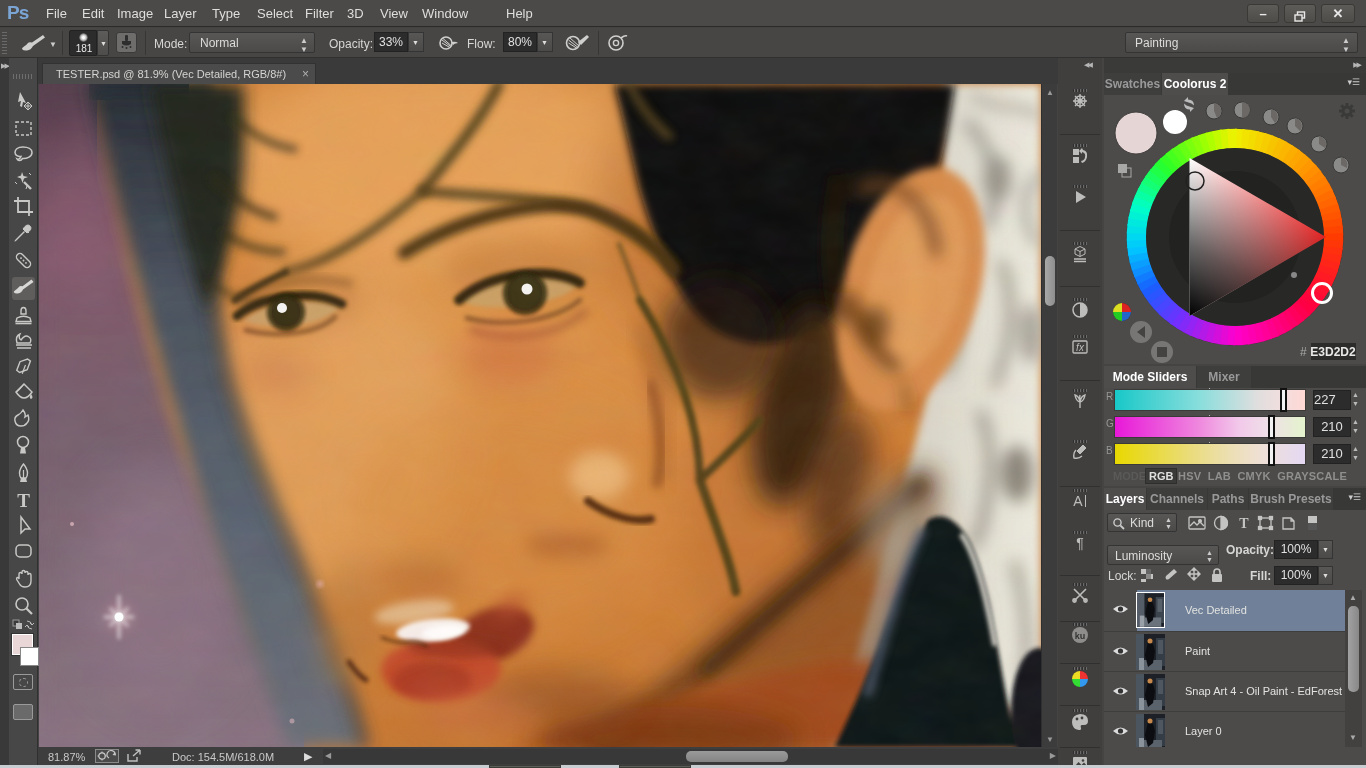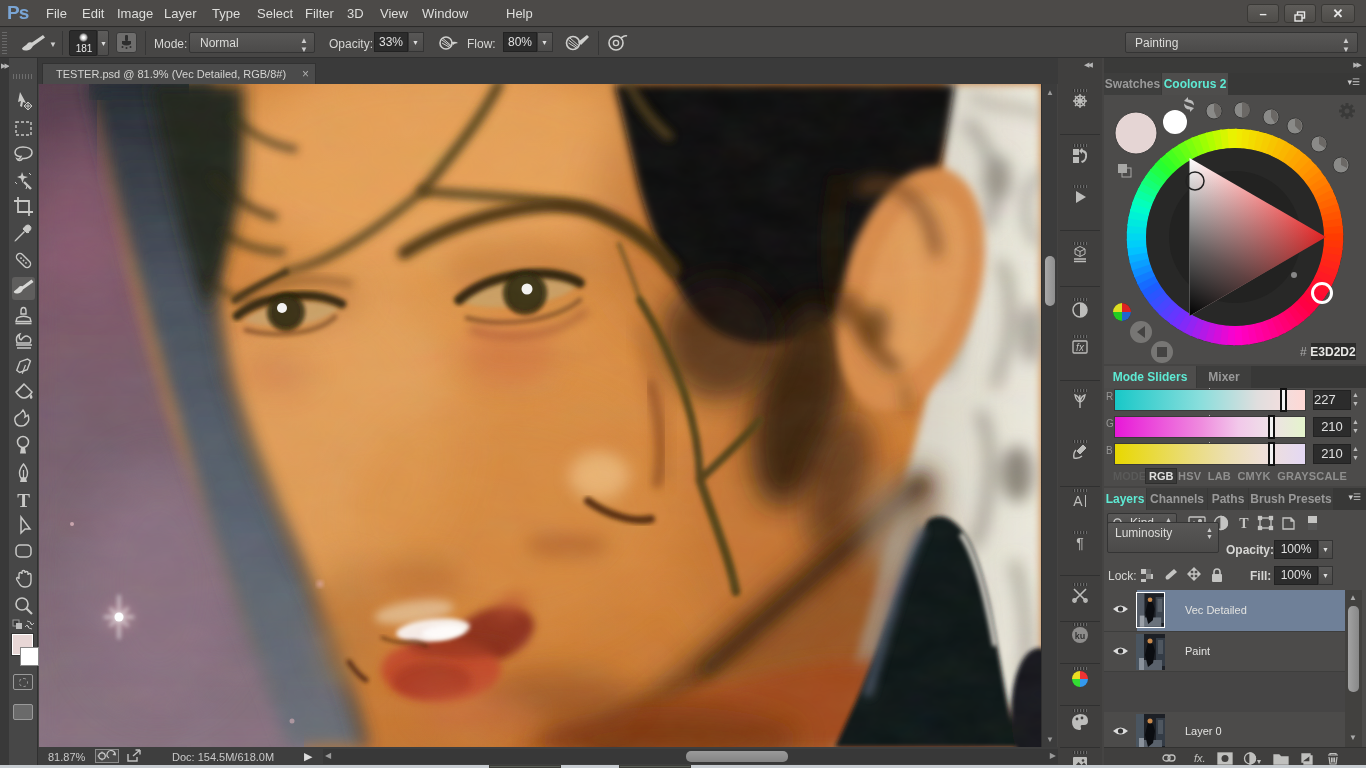--- a/index.html
+++ b/index.html
@@ -16,21 +16,21 @@
 #canvaswrap{position:absolute;left:39px;top:84px;width:1002px;height:663px;overflow:hidden}
 #vscroll{position:absolute;left:1041px;top:84px;width:16px;height:663px;background:#3c3c3c;border-left:1px solid #2f2f2f}
 #vthumb{position:absolute;left:3px;top:172px;width:10px;height:50px;background:linear-gradient(90deg,#a8a8a8,#8e8e8e);border-radius:5px}
 #statusbar{position:absolute;left:38px;top:747px;width:1020px;height:19px;background:#3e3e3e;color:#c9c9c9;font-size:11px}
 #hscrolltrack{position:absolute;left:285px;top:2px;width:735px;height:15px;background:#383838}
 #hthumb{position:absolute;left:363px;top:2px;width:102px;height:11px;background:linear-gradient(180deg,#9a9a9a,#848484);border-radius:5px}
 #righticons{position:absolute;left:1058px;top:58px;width:44px;height:710px;background:#403f3e}
 #rightpanels{position:absolute;left:1104px;top:58px;width:262px;height:710px;background:#454443}
 .ptabrow{position:absolute;left:0;width:262px;height:22px;background:#383837}
 .ptab{position:absolute;top:0;height:22px;font-size:12px;font-weight:bold;color:#999;line-height:22px;text-align:center;background:#3e3e3d}
-.ptab.act{background:#4e4d4c;color:#5eead4}
+.ptab.act{background:#4e4d4c;color:#ffffff}
 .pbody{position:absolute;left:0;width:262px;background:#4c4b4a}
 #bottomline{position:absolute;left:0;top:765px;width:1366px;height:3px;background:#c8cdd2}
 .darkbox{background:#2c2c2c;border:1px solid #222;color:#e0e0e0}
 .dd{background:linear-gradient(180deg,#585756,#4b4a49);border:1px solid #343434;border-radius:2px;color:#dcdcda}
 .sep{position:absolute;width:1px;background:#363636}
 .ric{position:absolute;left:12px;width:20px;height:20px}
 .gr{position:absolute;left:15px;width:14px;height:3px;background-image:repeating-linear-gradient(90deg,#2e2e2e 0 1px,#6a6a6a 1px 2px,transparent 2px 3px)}
 .rsep{position:absolute;left:2px;width:40px;height:1px;background:#303030}
 .lrow{position:absolute;left:0;width:241px;height:40px;background:#4c4b4a;border-bottom:1px solid #3e3e3d;color:#e2e2e0;font-size:11px;white-space:nowrap}
 .eye{position:absolute;left:8px;top:13px;width:17px;height:12px}
@@ -799,21 +799,21 @@
     <rect x="72" y="4" width="11" height="10"></rect>
           <rect x="70.5" y="2.5" width="3" height="3" fill="#c4c4c2"></rect>
           <rect x="81.5" y="2.5" width="3" height="3" fill="#c4c4c2"></rect>
           <rect x="70.5" y="12.5" width="3" height="3" fill="#c4c4c2"></rect>
           <rect x="81.5" y="12.5" width="3" height="3" fill="#c4c4c2"></rect>
     <path d="M95 15 v-11 l8 0 3 3 v8 Z M103 4 v3 h3"></path>
    </g>
    <rect x="120" y="2" width="9" height="14" fill="#555"></rect>
         <rect x="120" y="2" width="9" height="7" fill="#c4c4c2"></rect>
   </svg>
-  <div class="dd" style="position:absolute;left:3px;top:12px;width:112px;height:31px;font-size:12px">
+  <div class="dd" style="position:absolute;left:3px;top:35px;width:112px;height:20px;font-size:12px">
         <span style="position:absolute;left:7px;top:3px">Luminosity</span>
         <span style="position:absolute;right:5px;top:3px;font-size:7px;color:#ccc">▲<br>▼</span>
       </div>
   <span style="position:absolute;left:122px;top:33px;font-size:12px;color:#d6d6d4;font-weight:bold">Opacity:</span>
   <div class="darkbox" style="position:absolute;left:170px;top:30px;width:44px;height:19px;font-size:12px;text-align:center;line-height:17px">100%</div>
   <div style="position:absolute;left:214px;top:30px;width:15px;height:19px;background:linear-gradient(180deg,#585756,#4b4a49);border:1px solid #343434">
         <span style="position:absolute;left:3px;top:5px;font-size:7px;color:#ddd">▼</span>
       </div>
   <span style="position:absolute;left:4px;top:59px;font-size:12px;color:#d6d6d4;font-weight:normal">Lock:</span>
   <svg style="position:absolute;left:36px;top:57px" width="100" height="17" viewBox="0 0 100 17">
@@ -863,20 +863,37 @@
             <rect x="0" y="0" width="8" height="36" fill="#4a5560"></rect>
             <rect x="20" y="4" width="9" height="28" fill="#343c46"></rect>
             <rect x="8" y="26" width="18" height="10" fill="#5a626c"></rect>
             <path d="M12 8 l5 2 2 7 -2 12 -5 4 -3 -12 Z" fill="#0b0d11"></path>
             <circle cx="14" cy="7" r="2.5" fill="#c8884a"></circle>
             <rect x="3" y="24" width="5" height="12" fill="#8a929c"></rect>
             <rect x="22" y="6" width="5" height="14" fill="#4e565f"></rect>
           </svg>
     <span style="position:absolute;left:81px;top:13px">Paint</span>
    </div>
+   <div class="lrow" style="top:82px;height:40px">
+    <svg class="eye" viewBox="0 0 17 12">
+            <path d="M1 6 Q8.5 -1 16 6 Q8.5 13 1 6 Z" fill="#ddd"></path>
+            <circle cx="8.5" cy="6" r="2.6" fill="#333"></circle>
+          </svg>
+    <svg class="lthumb" viewBox="0 0 29 36">
+            <rect width="29" height="36" fill="#1d2026"></rect>
+            <rect x="0" y="0" width="8" height="36" fill="#4a5560"></rect>
+            <rect x="20" y="4" width="9" height="28" fill="#343c46"></rect>
+            <rect x="8" y="26" width="18" height="10" fill="#5a626c"></rect>
+            <path d="M12 8 l5 2 2 7 -2 12 -5 4 -3 -12 Z" fill="#0b0d11"></path>
+            <circle cx="14" cy="7" r="2.5" fill="#c8884a"></circle>
+            <rect x="3" y="24" width="5" height="12" fill="#8a929c"></rect>
+            <rect x="22" y="6" width="5" height="14" fill="#4e565f"></rect>
+          </svg>
+    <span style="position:absolute;left:81px;top:13px">Snap Art 4 - Oil Paint - EdForest</span>
+   </div>
    <div class="lrow" style="top:122px;height:40px">
     <svg class="eye" viewBox="0 0 17 12">
             <path d="M1 6 Q8.5 -1 16 6 Q8.5 13 1 6 Z" fill="#ddd"></path>
             <circle cx="8.5" cy="6" r="2.6" fill="#333"></circle>
           </svg>
     <svg class="lthumb" viewBox="0 0 29 36">
             <rect width="29" height="36" fill="#1d2026"></rect>
             <rect x="0" y="0" width="8" height="36" fill="#4a5560"></rect>
             <rect x="20" y="4" width="9" height="28" fill="#343c46"></rect>
             <rect x="8" y="26" width="18" height="10" fill="#5a626c"></rect>
@@ -887,34 +904,17 @@
           </svg>
     <span style="position:absolute;left:81px;top:13px">Layer 0</span>
    </div>
   </div>
   <div style="position:absolute;left:241px;top:80px;width:17px;height:157px;background:#42413f">
    <div style="position:absolute;left:4px;top:3px;color:#aaa;font-size:8px">▲</div>
    <div style="position:absolute;left:3px;top:16px;width:11px;height:86px;background:linear-gradient(90deg,#a2a2a2,#888);border-radius:5px"></div>
    <div style="position:absolute;left:4px;top:143px;color:#aaa;font-size:8px">▼</div>
   </div>
  </div>
- <div style="position:absolute;left:0;top:689px;width:262px;height:19px;background:#403f3e;border-top:1px solid #323231">
-  <svg style="position:absolute;left:58px;top:3px" width="180" height="14" viewBox="0 0 180 14">
-   <g fill="none" stroke="#c0c0be" stroke-width="1.3">
-    <rect x="1" y="4" width="7" height="6" rx="3"></rect>
-          <rect x="6" y="4" width="7" height="6" rx="3"></rect>
-    <text x="32" y="11" font-size="11" font-style="italic" fill="#c0c0be" stroke="none">fx.</text>
-    <rect x="56" y="2" width="14" height="11" fill="#c0c0be"></rect>
-          <circle cx="63" cy="7.5" r="3.5" fill="#403f3e" stroke="none"></circle>
-    <circle cx="88" cy="7.5" r="5.5"></circle>
-          <path d="M88 2 a5.5 5.5 0 0 1 0 11 Z" fill="#c0c0be"></path>
-          <text x="95" y="13" font-size="8" fill="#c0c0be" stroke="none">▾</text>
-    <path d="M112 4 h5 l2 2 h7 v7 h-14 Z" fill="#c0c0be"></path>
-    <path d="M140 3 h8 v2 h2 v8 h-8 v-2 h-2 Z M140 11 h8 V5" fill="#c0c0be"></path>
-    <path d="M166 4 h10 M168 4 v-1.5 h6 v1.5 M167 6 l1 7 h6 l1 -7 M169.5 6.5 v5 M171 6.5 v5 M172.5 6.5 v5" stroke-width="1.2"></path>
-   </g>
-  </svg>
- </div>
 </div>
 <div id="bottomline">
     <div style="position:absolute;left:489px;top:0;width:72px;height:3px;background:#5a5f58;border:1px solid #3c3c38;box-sizing:border-box"></div>
     <div style="position:absolute;left:619px;top:0;width:72px;height:3px;background:#5a5f58;border:1px solid #3c3c38;box-sizing:border-box"></div>
   </div>
 
 </body></html>

